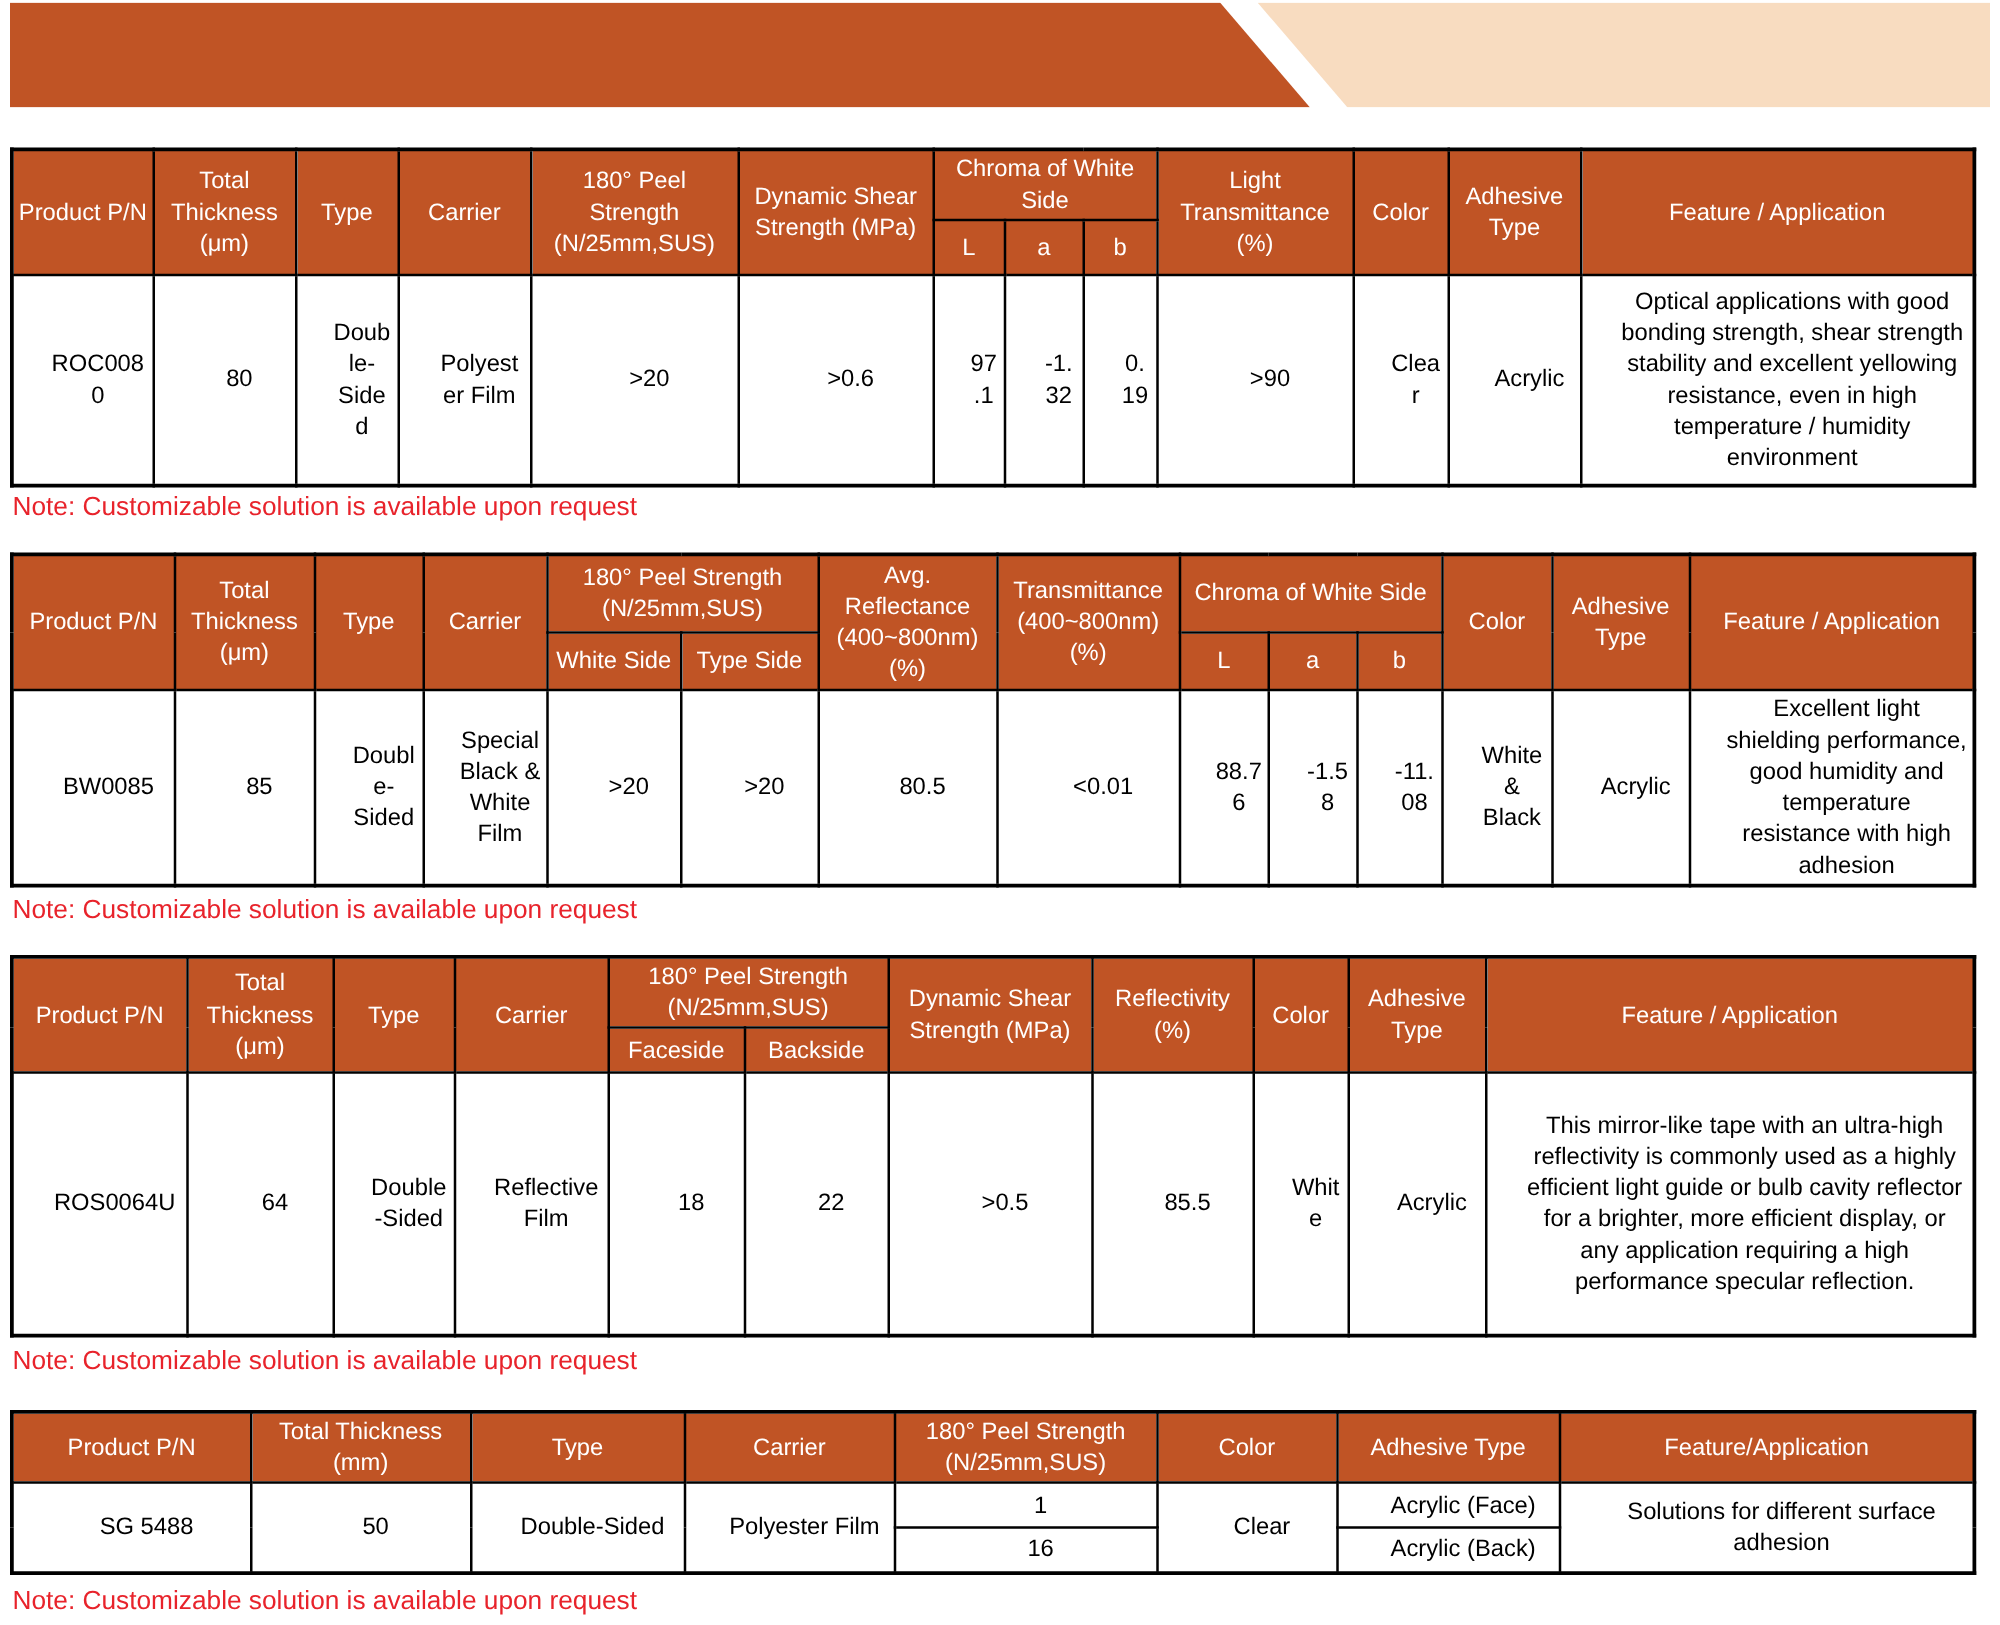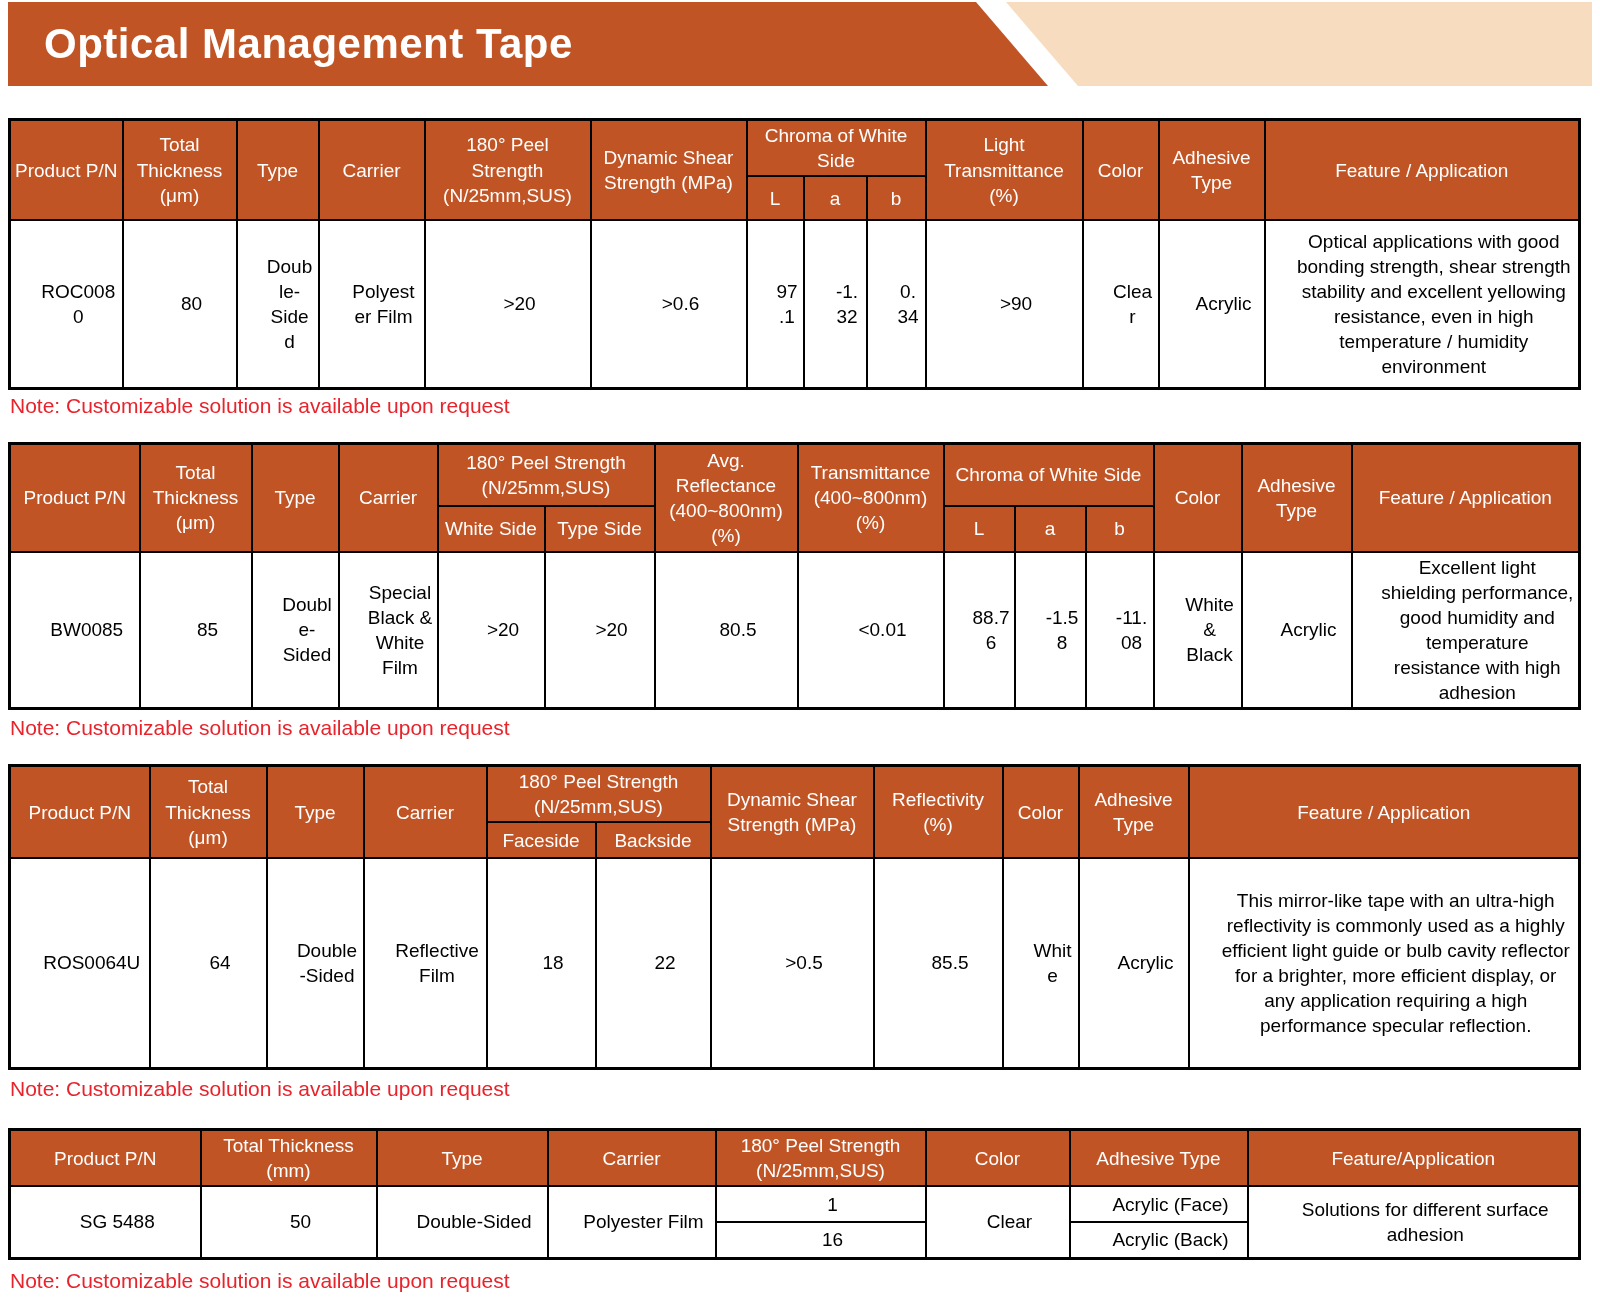--- a/index.html
+++ b/index.html
@@ -52,21 +52,20 @@
   #note2{top:716px;}
   #note3{top:1077px;}
   #note4{top:1269px;}
 </style>
 </head>
 <body>
 
 <div class="banner">
   <div class="banner-orange"></div>
   <div class="banner-stripe"></div>
-  <div class="banner-title">Optical Management Tape</div>
 </div>
 
 <table class="spec" id="table1">
   <colgroup>
     <col style="width:113px">
       <col style="width:114px">
       <col style="width:82px">
       <col style="width:106px">
     <col style="width:166px">
       <col style="width:156px">
@@ -99,21 +98,21 @@
   </tr>
   <tr style="height:168px">
     <td class="pn">ROC0080</td>
     <td>80</td>
     <td>Double-Sided</td>
     <td>Polyester Film</td>
     <td>&gt;20</td>
     <td>&gt;0.6</td>
     <td>97.1</td>
     <td>-1.32</td>
-    <td>0.34</td>
+    <td>0.19</td>
     <td>&gt;90</td>
     <td>Clear</td>
     <td>Acrylic</td>
     <td class="left">Optical applications with good bonding strength, shear strength stability and excellent yellowing resistance, even in high temperature / humidity environment</td>
   </tr>
 </tbody>
   </table>
 
 <div class="note" id="note1">Note: Customizable solution is available upon request</div>
 

